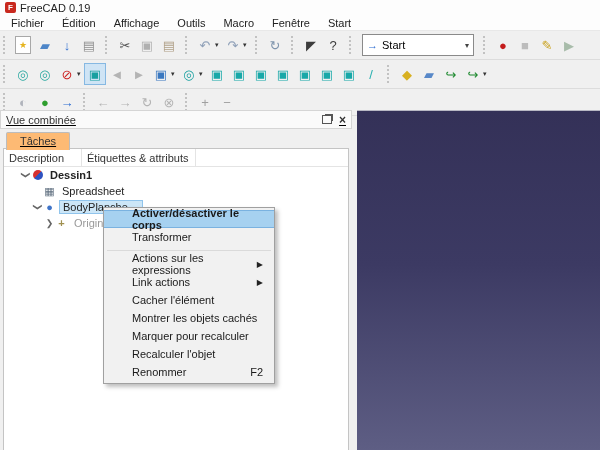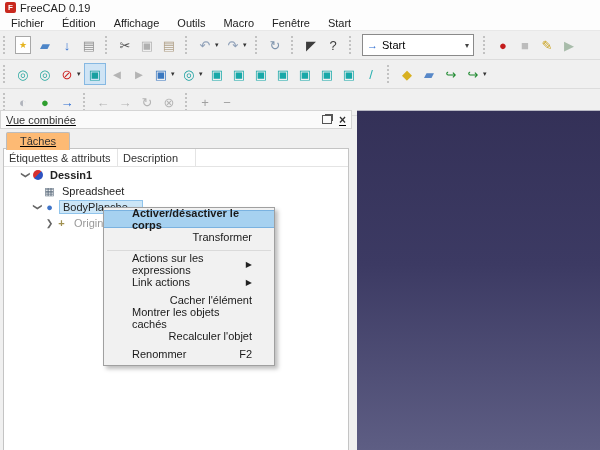--- a/index.html
+++ b/index.html
@@ -62,21 +62,21 @@
   .bold{font-weight:bold;} .muted{color:#9a9a9a;}
 
   
   #viewport{position:absolute;left:357px;top:110px;width:243px;height:340px;
     border-top:1px solid #b8b8c4;}
 
   
   #context-menu{position:absolute;left:103px;top:207px;width:170px;background:#f1f1f1;
     border:1px solid #a0a0a0;box-shadow:3px 3px 4px rgba(0,0,0,0.25);padding:2px 0;
     font-size:11px;z-index:10;}
-  .cm-item{height:18px;display:flex;align-items:center;padding:0 22px 0 28px;color:#1a1a1a;justify-content:flex-end;}
+  .cm-item{height:18px;display:flex;align-items:center;padding:0 11px 0 28px;color:#1a1a1a;}
   .cm-item.hl{background:#a6d1f0;border-top:1px solid #7ab2e0;border-bottom:1px solid #7ab2e0;
     height:16px;}
   .cm-sep{height:1px;background:#dadada;margin:4px 3px;}
   .cm-right{margin-left:auto;}
   .cm-sub{margin-left:auto;font-size:8px;color:#222;}
 </style>
 </head>
 <body>
 
 <div class="titlebar">
@@ -291,22 +291,22 @@
     <span class="pt-icons">
       <span class="float-ico"></span>
       <span class="close-ico">×</span>
     </span>
   </div>
   <div class="tabs">
     <div class="tab">Tâches</div>
   </div>
   <div class="tree-wrap">
     <div class="tree-header">
+      <div class="th th2">Description</div>
       <div class="th th1">Étiquettes &amp; attributs</div>
-      <div class="th th2">Description</div>
     </div>
     <div id="tree-body">
         <div class="tree-row" style="padding-left: 16px;">
           <span class="tw exp">❯</span>
           <span class="t-ico">
             <span class="dot2"></span>
           </span>
           <span class="t-label bold">Dessin1</span>
         </div>
         <div class="tree-row" style="padding-left: 28px;">
@@ -346,19 +346,22 @@
       <span>Link actions</span>
       <span class="cm-sub">▶</span>
     </div>
     <div class="cm-item">
       <span>Cacher l'élément</span>
     </div>
     <div class="cm-item">
       <span>Montrer les objets cachés</span>
     </div>
     <div class="cm-item">
+      <span>Marquer pour recalculer</span>
+    </div>
+    <div class="cm-item">
       <span>Recalculer l'objet</span>
     </div>
     <div class="cm-item">
       <span>Renommer</span>
       <span class="cm-right">F2</span>
     </div>
   </div>
 
 </body></html>

